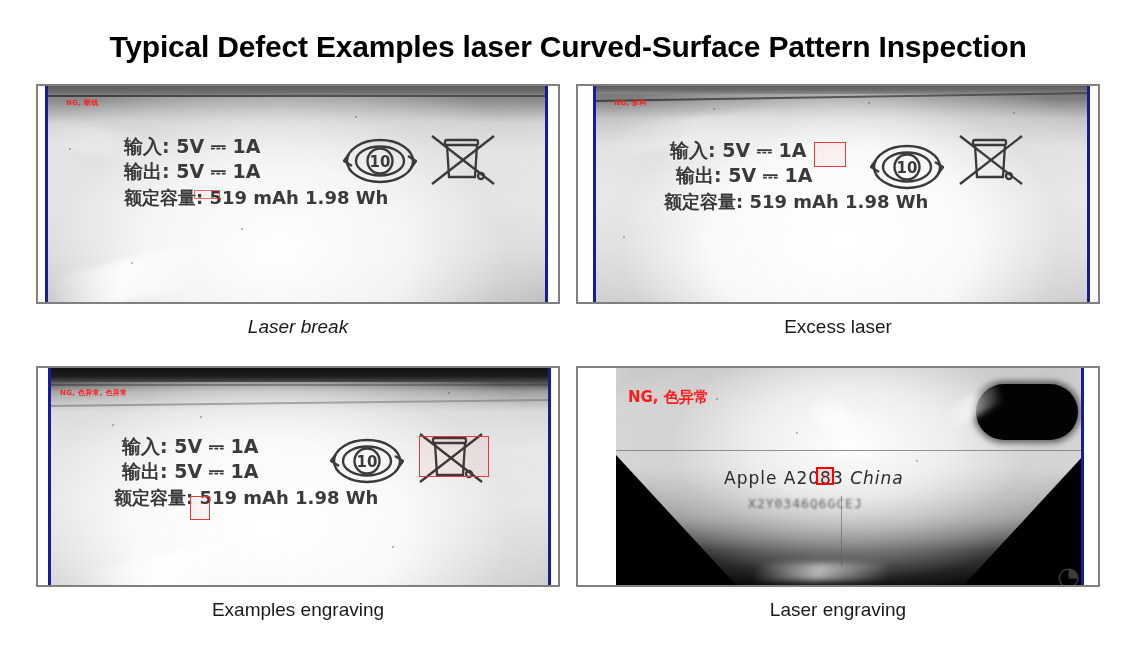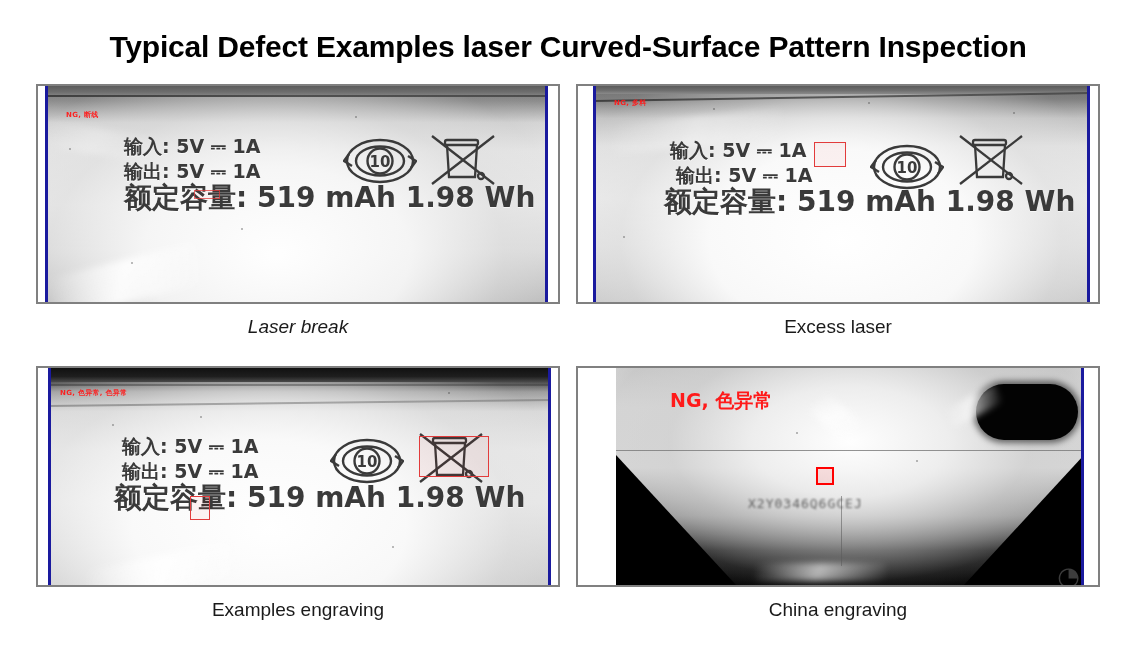--- a/index.html
+++ b/index.html
@@ -51,33 +51,33 @@
 
   
   .label-block{position:absolute;z-index:4;color:#2e2e2e;}
   .lbl-line{
     white-space:nowrap;font-weight:bold;
     color:#3a3a3a;
     text-shadow:0 1px 0 rgba(255,255,255,0.65);
     font-family:"DejaVu Sans","Liberation Sans",sans-serif;
   }
   .lbl-1,.lbl-2{font-size:19px;line-height:25px;}
-  .lbl-3{font-size:28px;line-height:28px;}
+  .lbl-3{font-size:18px;line-height:28px;}
 
   
   .sym-recycle{position:absolute;z-index:4;}
   .sym-bin{position:absolute;z-index:4;}
 
   
   .ng-text{
     position:absolute;z-index:9;color:#ff1a1a;white-space:nowrap;
     font-family:"DejaVu Sans","Liberation Sans",sans-serif;font-weight:bold;
   }
   .ng-small{font-size:7px;opacity:0.95;letter-spacing:0.3px;}
-  .ng-big{font-size:19px;margin-left:42px;}
+  .ng-big{font-size:15px;}
   .defect-box{position:absolute;z-index:8;border:1px solid #e23b3b;background:rgba(255,0,0,0.04);}
   .defect-box.strong{border:2px solid #ff0000;background:rgba(255,0,0,0.10);}
 
   
   .caption{
     position:absolute;text-align:center;font-size:19px;color:#1a1a1a;
     font-family:"Liberation Sans","DejaVu Sans",sans-serif;white-space:nowrap;
   }
 
   
@@ -172,21 +172,21 @@
         <g fill="none" stroke="#3a3a3a" stroke-width="2.3">
           <rect x="17" y="12" width="33" height="5" rx="2"></rect>
           <path d="M19 17 L21 49 L47 49 L49 17"></path>
           <line x1="4" y1="8" x2="66" y2="56"></line>
           <line x1="66" y1="8" x2="4" y2="56"></line>
           <circle cx="53" cy="48" r="3"></circle>
         </g>
       </svg>
     </div>
 
-    <div class="ng-text ng-small" style="left:28px;top:24px;">NG, 断线</div>
+    <div class="ng-text ng-small" style="left:28px;top:12px;">NG, 断线</div>
     <div class="defect-box" style="left:156px;top:104px;width:24px;height:7px;opacity:.75;"></div>
   </div>
 </div>
 <div class="caption" style="left:36px;top:316px;width:524px;font-style:italic;">Laser break</div>
 
 <div class="panel" style="left:576px;top:84px;width:524px;height:220px;">
   <div class="panel-inner">
     <div class="white-gutter" style="left:0;width:15px;"></div>
     <div class="white-gutter" style="right:0;width:8px;"></div>
 
@@ -318,24 +318,27 @@
       <div class="p4-seam" style="top:82px;"></div>
       <div class="p4-hole" style="right:6px;top:16px;width:102px;height:56px;"></div>
       <div class="sheen" style="left:196px;top:36px;width:46px;height:26px;transform:rotate(42deg);opacity:.8;"></div>
       <div class="sheen" style="left:330px;top:28px;width:56px;height:20px;transform:rotate(-28deg);opacity:.75;"></div>
       <div class="sheen" style="left:140px;bottom:4px;width:130px;height:18px;opacity:.75;"></div>
       <div class="p4-scratch" style="left:225px;top:128px;height:70px;"></div>
       <div class="speck" style="left:100px;top:30px;"></div>
       <div class="speck" style="left:300px;top:92px;"></div>
       <div class="speck" style="left:180px;top:64px;"></div>
 
+      <div class="p4-apple" style="left:108px;top:100px;">
+        <span>Apple  A20</span><span>8</span><span>3 </span><span class="ital">China</span>
+      </div>
       <div class="p4-serial" style="left:132px;top:128px;">X2Y0346Q6GCEJ</div>
 
       <div class="defect-box strong" style="left:200px;top:99px;width:14px;height:14px;"></div>
       <div class="p4-corner">◔</div>
     </div>
 
     <div class="edge-blue right" style="right:14px;"></div>
 
     <div class="ng-text ng-big" style="left:50px;top:20px;">NG, 色异常</div>
   </div>
 </div>
-<div class="caption" style="left:576px;top:599px;width:524px;">China engraving</div>
+<div class="caption" style="left:576px;top:599px;width:524px;">Laser engraving</div>
 
 </body></html>

